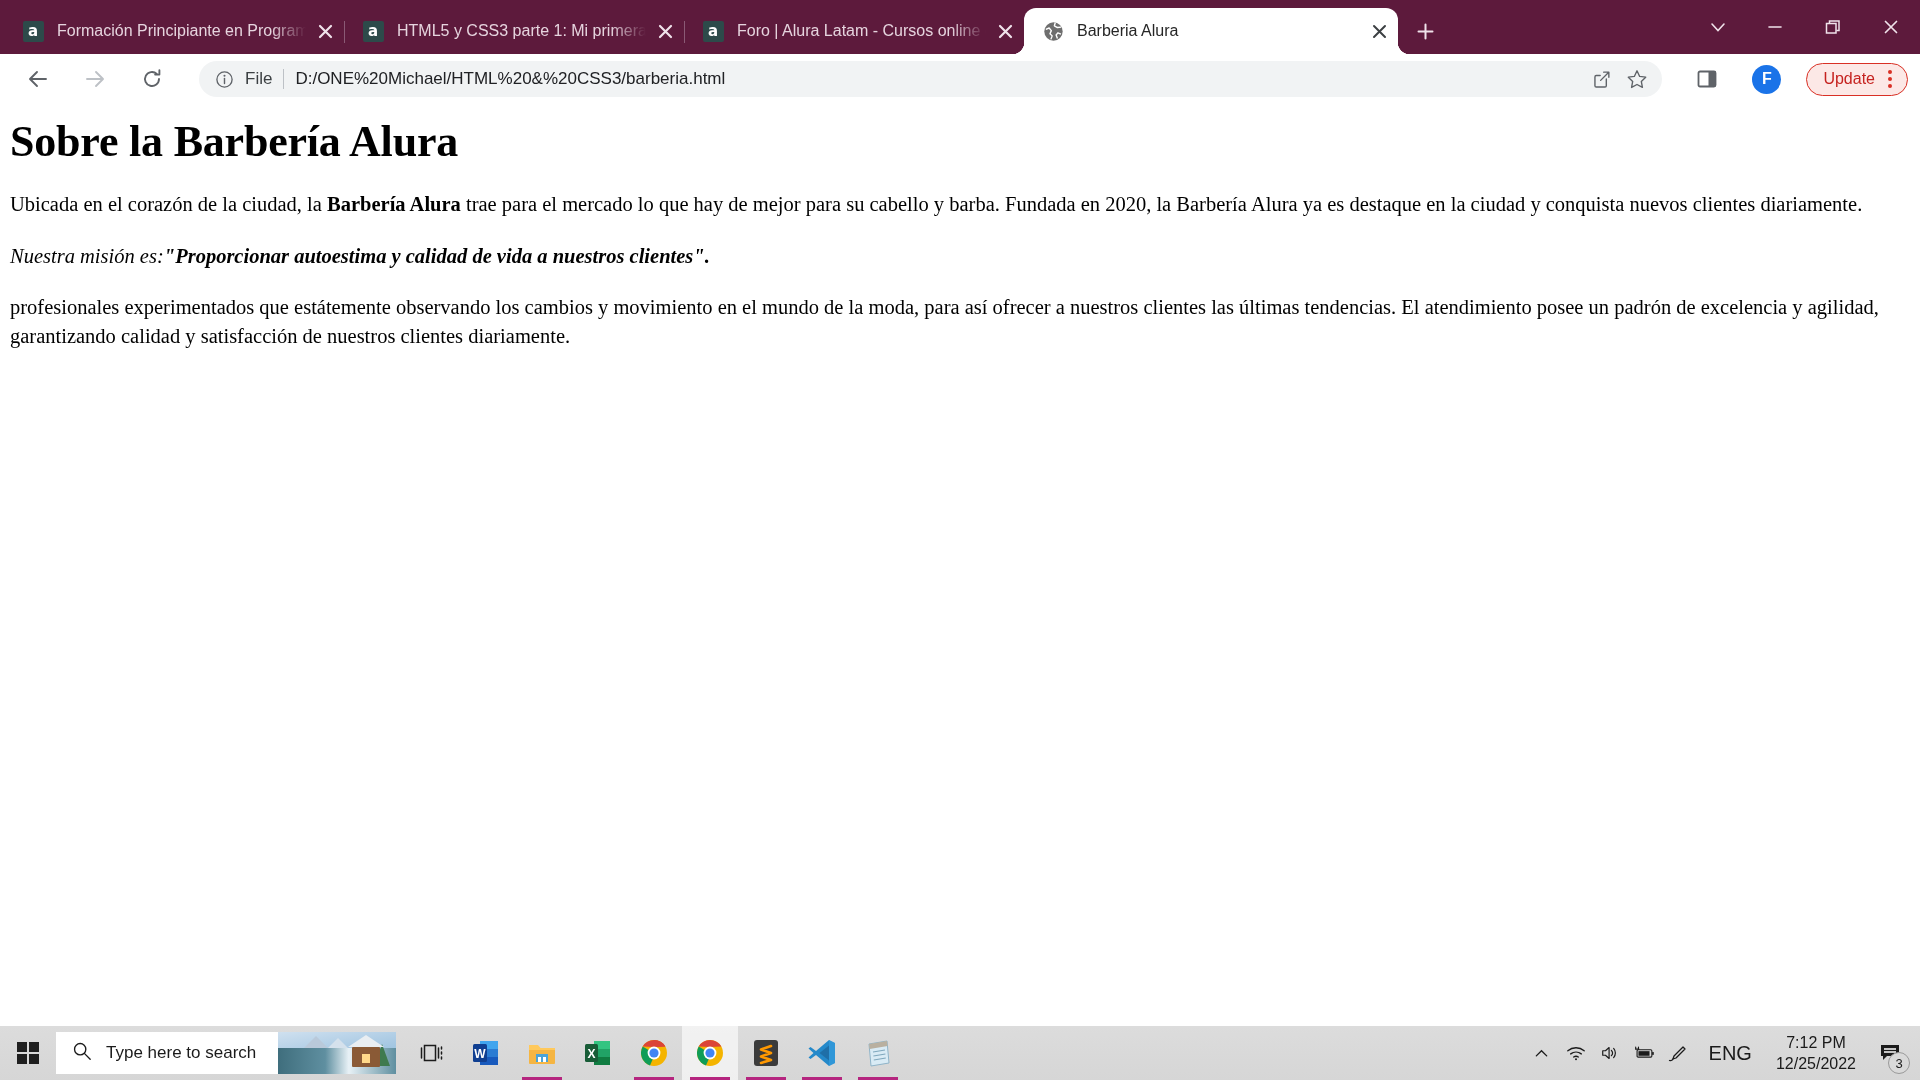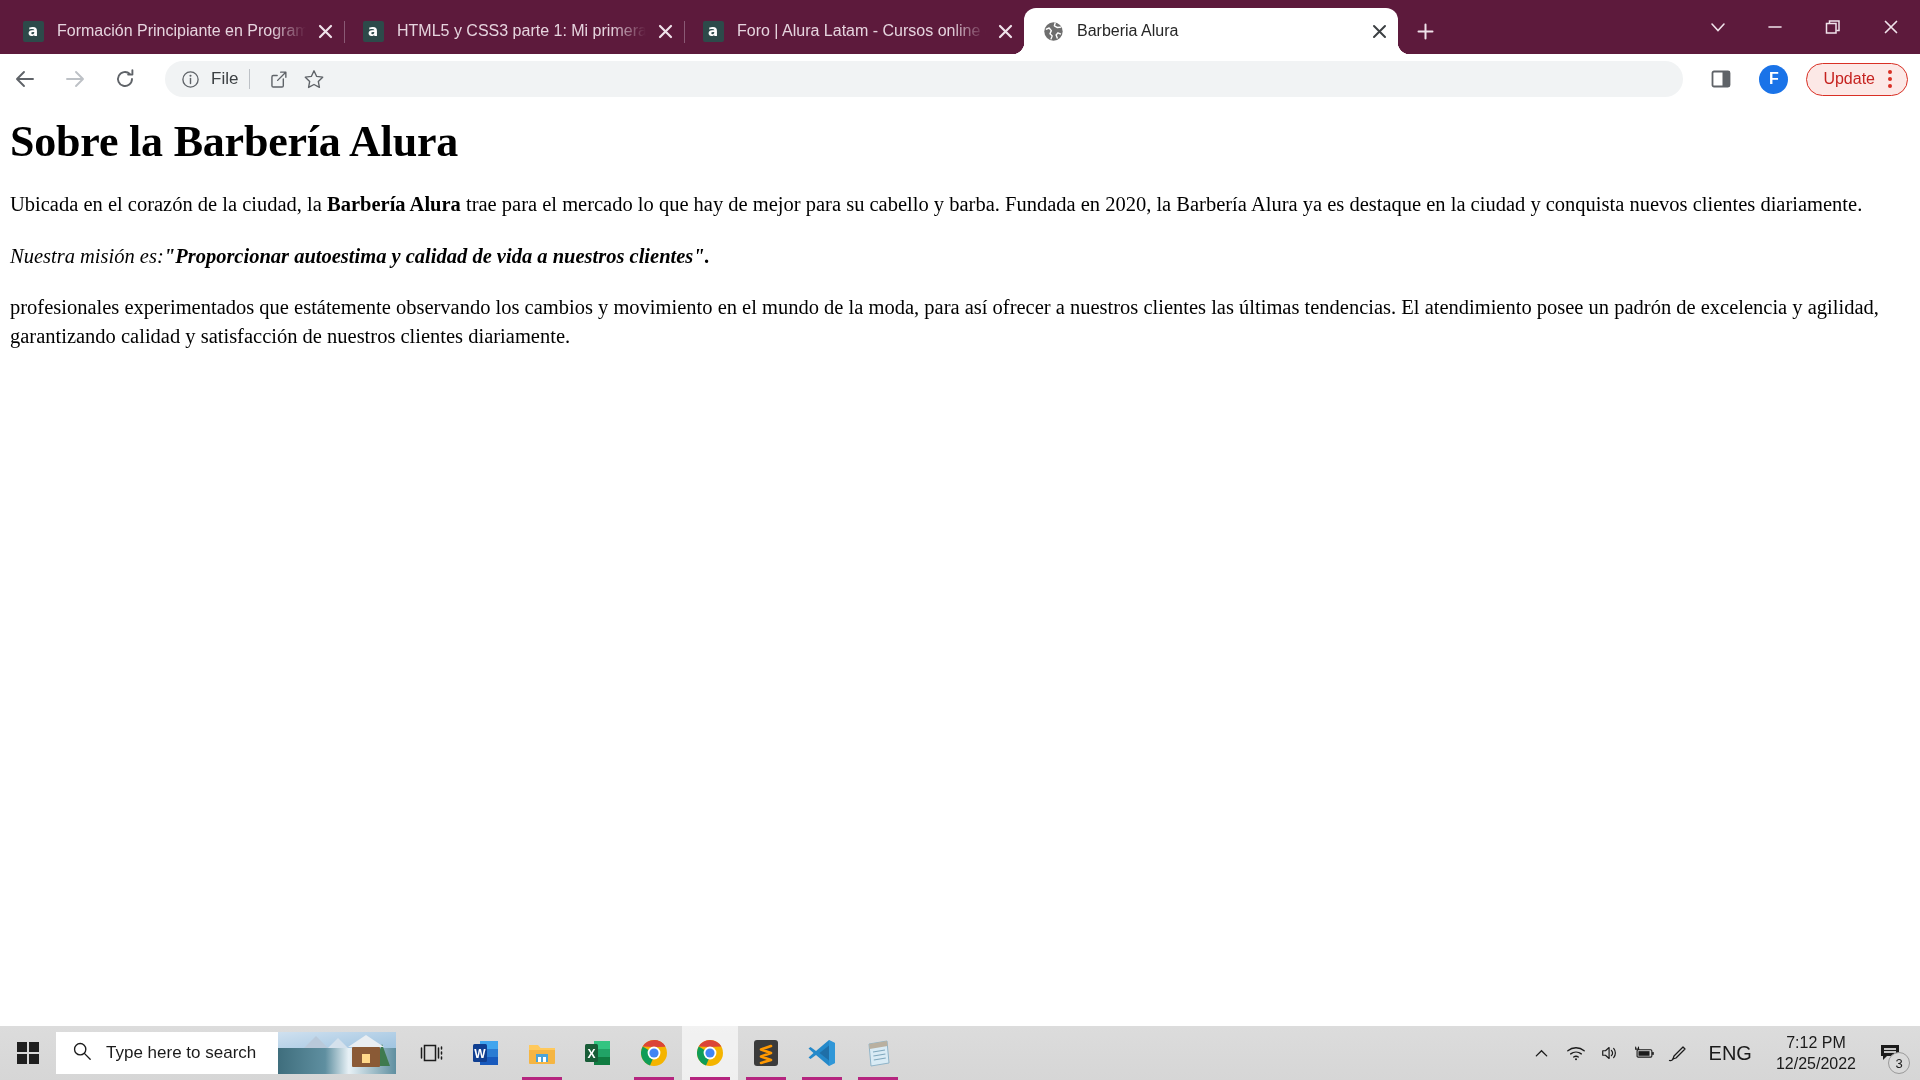--- a/index.html
+++ b/index.html
@@ -123,22 +123,22 @@
     display: flex; align-items: center; justify-content: center;
   }
   .winbtn.tabsearch { width: 56px; }
 
   
   .toolbar {
     height: 50px;
     background: #ffffff;
     display: flex;
     align-items: center;
-    padding: 0 12px 0 5px;
-    gap: 10px;
+    padding: 0 12px 0 18px;
+    gap: 17px;
   }
   .navbtn {
     width: 40px; height: 40px;
     display: flex; align-items: center; justify-content: center;
     border-radius: 50%;
     flex: 0 0 40px;
   }
   .omnibox {
     flex: 1 1 auto;
     height: 36px;
@@ -517,20 +517,21 @@
     <div class="omnibox">
       <span class="omni-info">
         <svg width="19" height="19" viewBox="0 0 20 20">
           <circle cx="10" cy="10" r="8" stroke="#5f6368" stroke-width="1.4" fill="none"></circle>
           <circle cx="10" cy="6" r="1.1" fill="#5f6368"></circle>
           <path d="M10 9 V14.2" stroke="#5f6368" stroke-width="1.5" stroke-linecap="round"></path>
         </svg>
       </span>
       <span class="omni-scheme">File</span>
       <span class="omni-sep"></span>
+      <span class="omni-url">D:/ONE%20Michael/HTML%20&amp;%20CSS3/barberia.html</span>
       <span class="omni-actions">
         <span class="omni-icon">
           <svg width="21" height="21" viewBox="0 0 24 24">
             <path d="M17.5 11.5 V19 a1.5 1.5 0 0 1 -1.5 1.5 H6 a1.5 1.5 0 0 1 -1.5 -1.5 V9 a1.5 1.5 0 0 1 1.5 -1.5 H10.5" stroke="#5f6368" stroke-width="1.6" fill="none" stroke-linecap="round"></path>
             <path d="M11 13 L20 4 M14.5 3.6 H20.4 V9.5" stroke="#5f6368" stroke-width="1.6" fill="none" stroke-linecap="round" stroke-linejoin="round"></path>
           </svg>
         </span>
         <span class="omni-icon">
           <svg width="22" height="22" viewBox="0 0 24 24">
             <path d="M12 3 L14.9 9.2 L21.5 10 L16.7 14.6 L17.9 21.2 L12 18 L6.1 21.2 L7.3 14.6 L2.5 10 L9.1 9.2 Z" stroke="#5f6368" stroke-width="1.5" fill="none" stroke-linejoin="round"></path>

